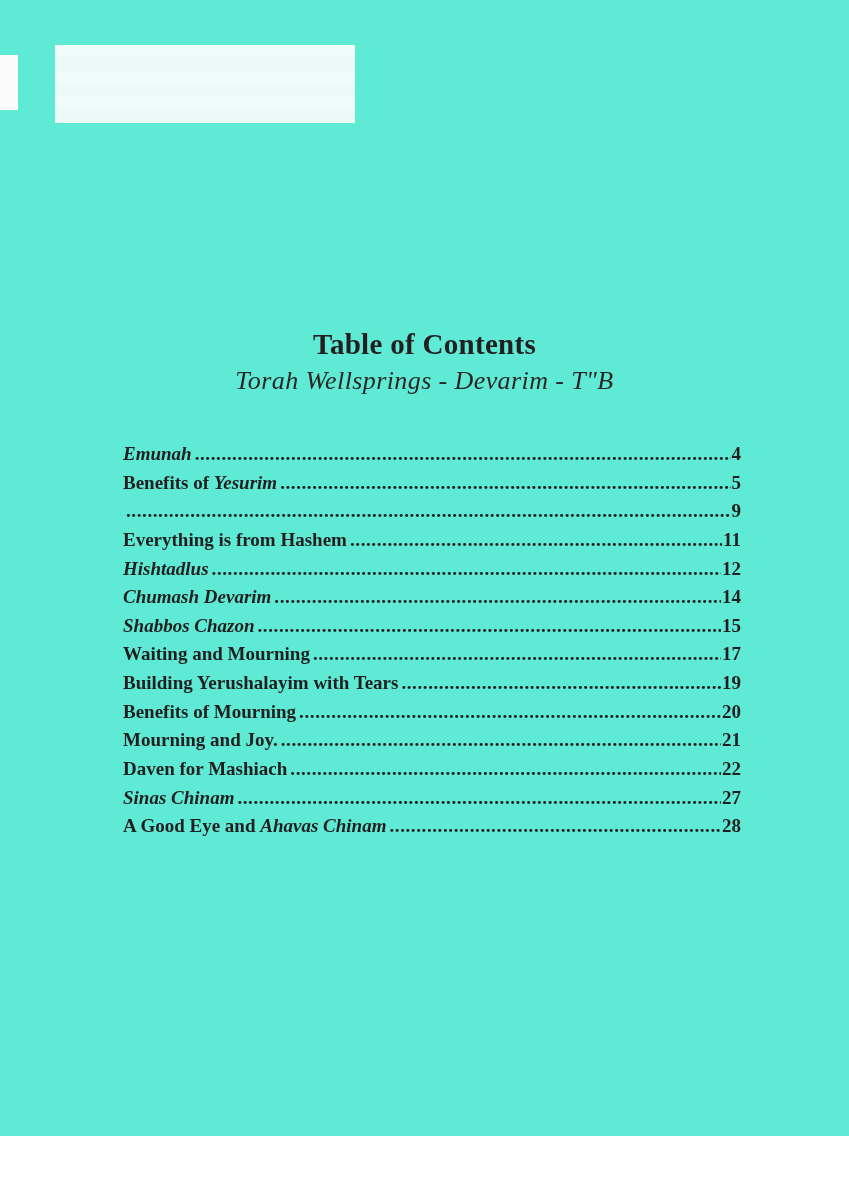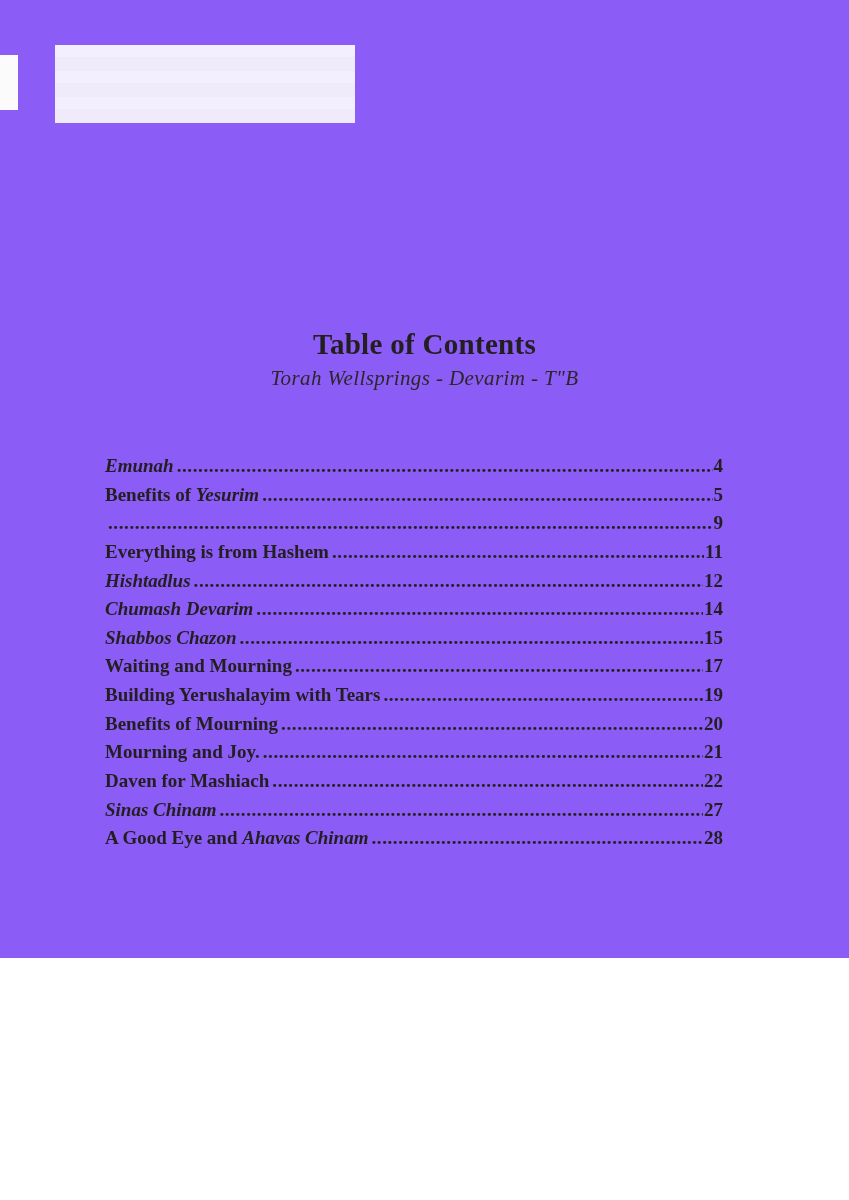--- a/index.html
+++ b/index.html
@@ -4,22 +4,22 @@
 <style>
   * { margin: 0; padding: 0; box-sizing: border-box; }
   html, body { background: #ffffff; }
   body {
     font-family: "Liberation Serif", "DejaVu Serif", serif;
     color: #231f20;
   }
   .page {
     position: relative;
     width: 849px;
-    height: 958px;
-    background: #8b5cf6;
+    height: 1136px;
+    background: #5eead4;
     overflow: hidden;
     margin: 0 auto;
   }
 
   
   .artifact {
     position: absolute;
     left: 55px;
     top: 45px;
     width: 300px;
@@ -46,33 +46,32 @@
     text-align: center;
   }
   .doc-title {
     font-size: 29px;
     font-weight: bold;
     letter-spacing: 0.3px;
     line-height: 1.2;
   }
   .doc-subtitle {
     margin-top: 4px;
-    font-size: 21px;
+    font-size: 26px;
     font-style: italic;
     font-weight: normal;
     letter-spacing: 0.4px;
     color: #2b2727;
   }
 
   .toc {
     position: absolute;
     top: 443px;
-    left: 105px;
+    left: 123px;
     width: 618px;
-    margin-top: 12px;
   }
   .toc-row {
     display: flex;
     align-items: baseline;
     height: 28.65px;
     font-size: 19px;
     font-weight: bold;
     white-space: nowrap;
   }
   .toc-label { flex: 0 0 auto; }

